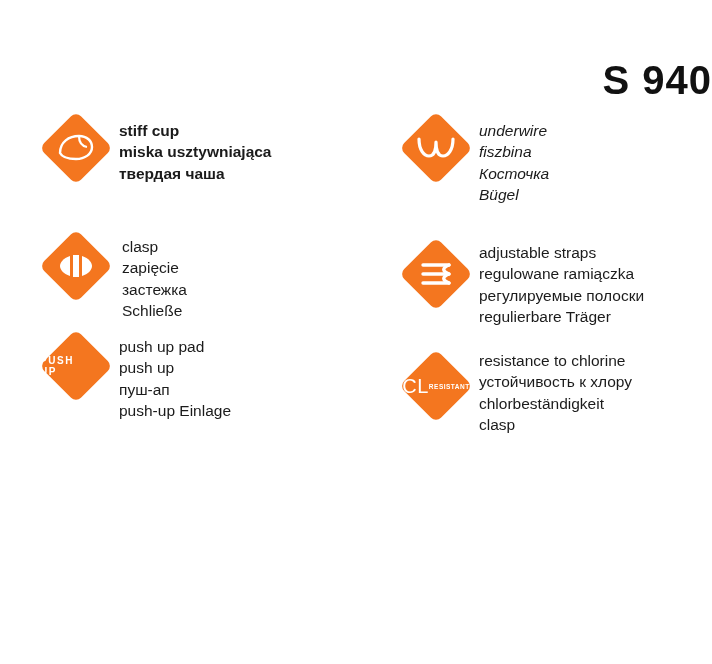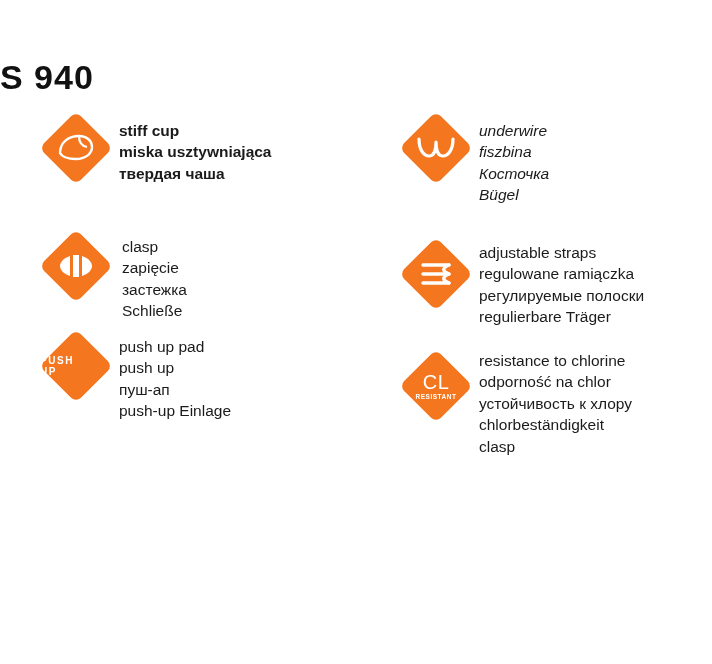--- a/index.html
+++ b/index.html
@@ -14,22 +14,22 @@
     color: #1a1a1a;
     position: relative;
     overflow: hidden;
   }
 
   .page-title {
     position: absolute;
     top: 58px;
     left: 0;
     width: 712px;
-    text-align: left;
-    font-size: 34px;
+    text-align: right;
+    font-size: 40px;
     font-weight: bold;
     letter-spacing: 1px;
     color: #111111;
   }
 
   .feature {
     position: absolute;
     display: flex;
     align-items: flex-start;
   }
@@ -109,21 +109,21 @@
     line-height: 1.15;
   }
 
   .cl-text {
     position: absolute;
     left: 0;
     top: 0;
     width: 72px;
     height: 72px;
     display: flex;
-    flex-direction: column;
+    flex-direction: row;
     align-items: center;
     justify-content: center;
     color: #ffffff;
     line-height: 1;
   }
   .cl-big {
     font-size: 20px;
     font-weight: normal;
     letter-spacing: 0.5px;
   }
@@ -229,18 +229,17 @@
 <div class="feature" id="feat-chlorine">
   <div class="icon-badge">
     <div class="diamond"></div>
     <div class="cl-text">
       <span class="cl-big">CL</span>
       <span class="cl-small">RESISTANT</span>
     </div>
   </div>
   <div class="labels">
     <div>resistance to chlorine</div>
-    <div>odporność na chlor</div>
     <div>устойчивость к хлору</div>
     <div>chlorbeständigkeit</div>
     <div>clasp</div>
   </div>
 </div>
 
 </body></html>

